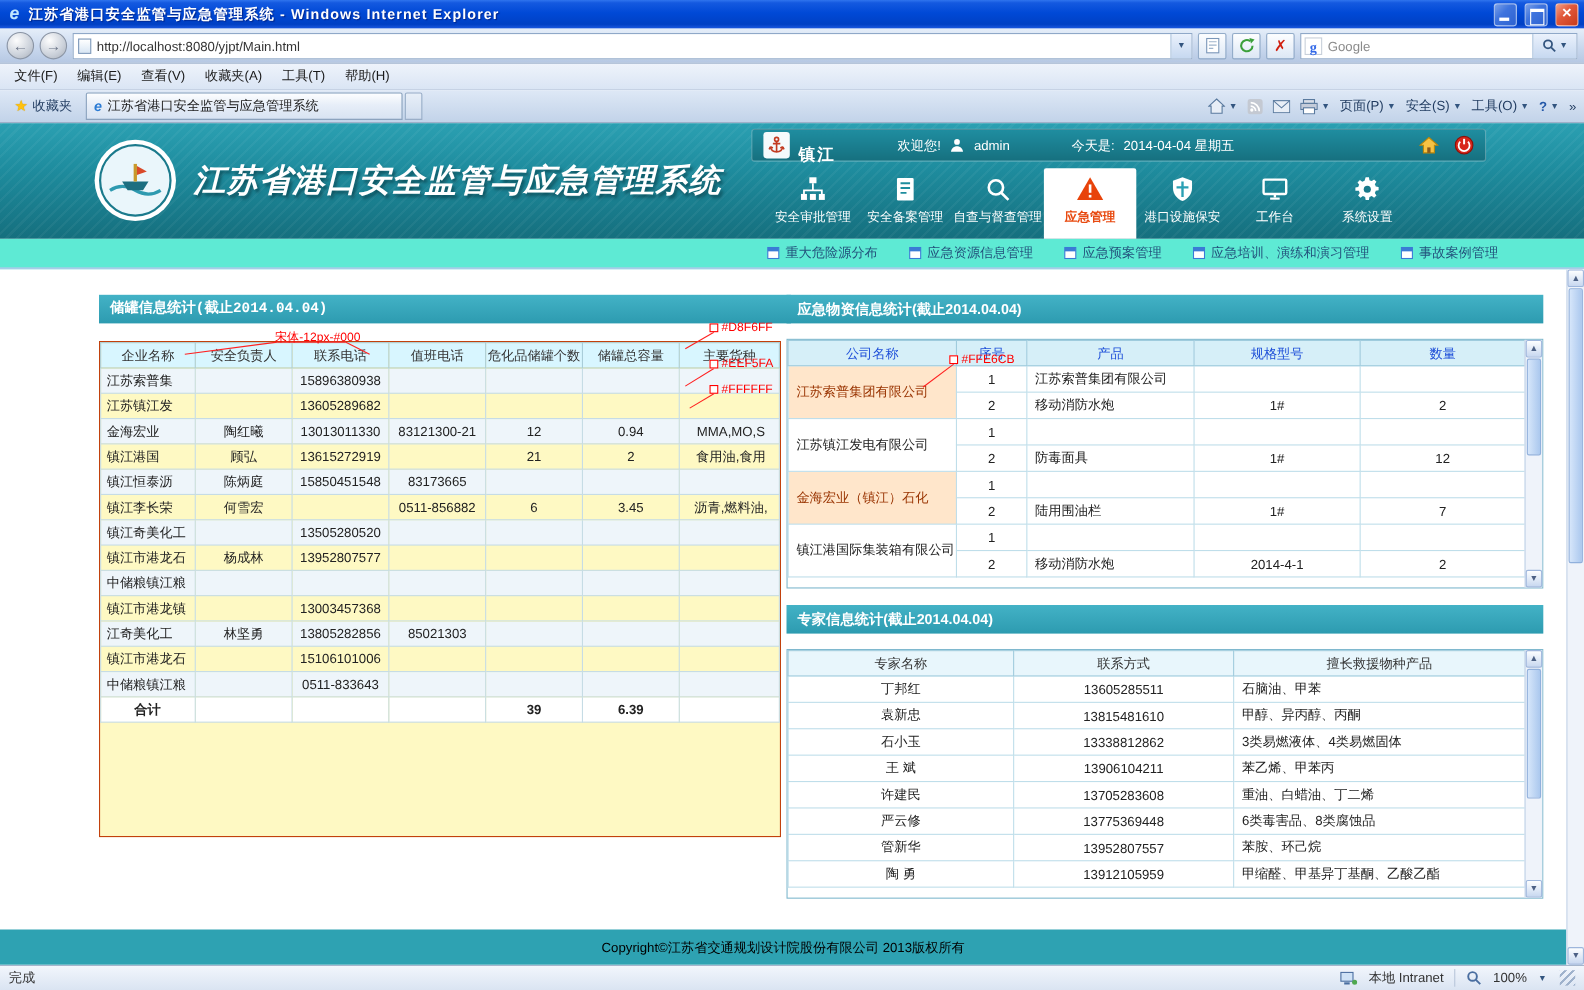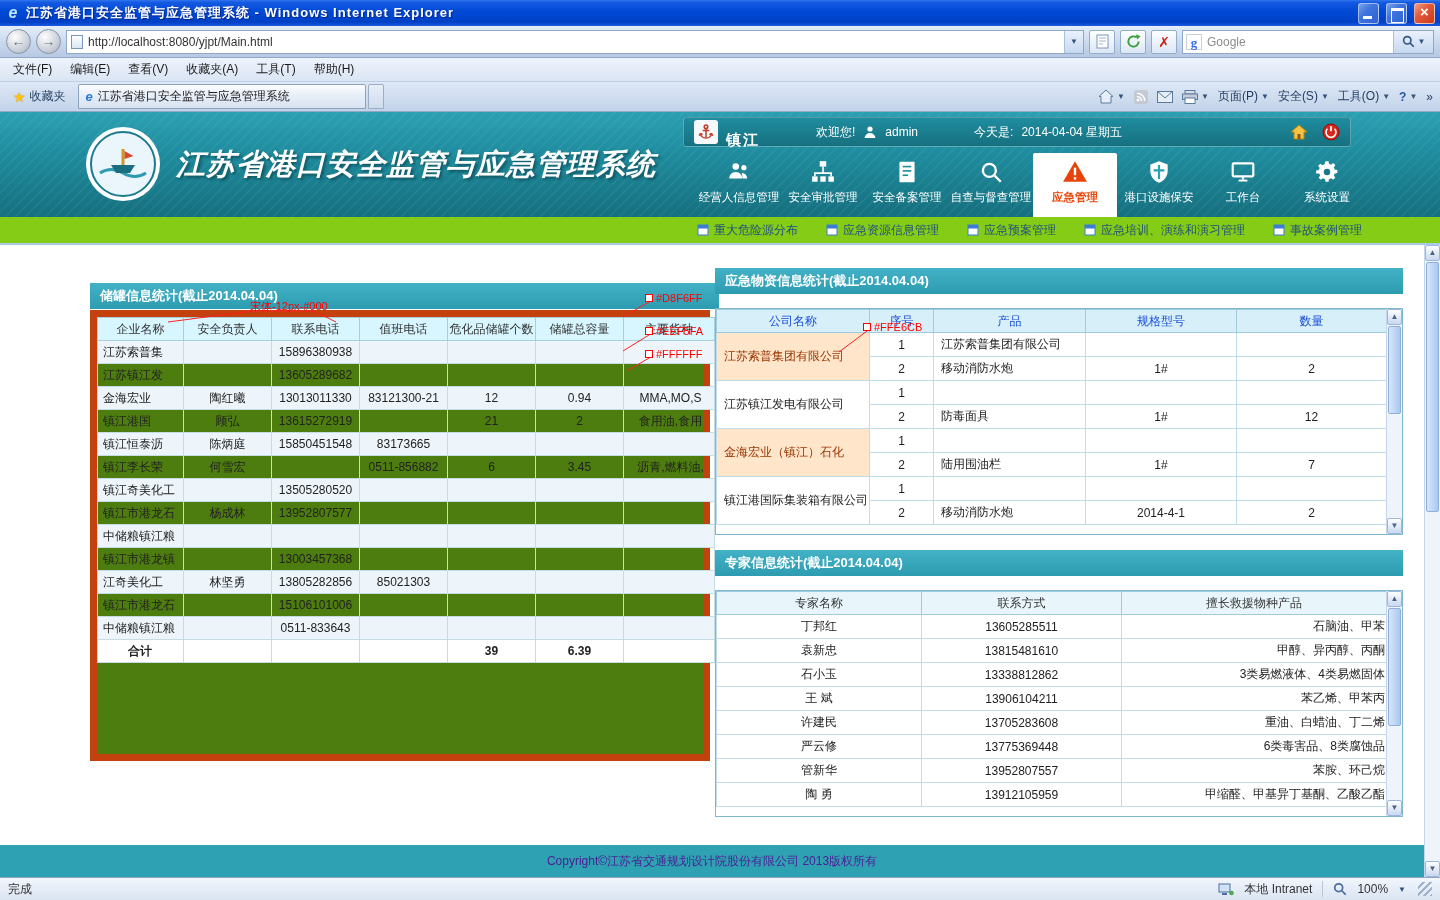--- a/index.html
+++ b/index.html
@@ -81,33 +81,33 @@
   .isgap{width:40px;}
   .isright{margin-left:auto;display:flex;align-items:center;gap:14px;}
   .mainnav{position:absolute;left:697px;bottom:0;display:flex;align-items:flex-end;}
   .navitem{width:84px;height:64px;display:flex;flex-direction:column;align-items:center;padding-top:4px;
     position:relative;}
   .navitem .nicon{height:30px;display:flex;align-items:center;justify-content:center;}
   .navlabel{font-size:11.5px;color:#fff;margin-top:3px;white-space:nowrap;}
   .navitem.active{background:#fff;border-radius:2px 2px 0 0;}
   .navitem.active .navlabel{color:#E8490F;font-weight:bold;}
 
-  .submenubar{height:28px;background:#84cc16;border-bottom:2px solid #A8CCE8;display:flex;align-items:center;
+  .submenubar{height:28px;background:#5eead4;border-bottom:2px solid #A8CCE8;display:flex;align-items:center;
     justify-content:flex-end;gap:28px;padding-right:78px;}
   .subitem{display:flex;align-items:center;gap:5px;font-size:12px;color:#23527C;white-space:nowrap;}
 
   
   .content{position:relative;height:632px;background:#fff;}
   .panel-hd{position:absolute;height:26px;line-height:26px;padding-left:10px;color:#fff;font-weight:bold;
     font-size:13px;background:linear-gradient(180deg,#43B2C6,#2D9BB0);}
-  #tank-hd{left:90px;top:38px;width:629px;}
+  #tank-hd{left:90px;top:23px;width:629px;font-family:Liberation Mono, monospace;}
   #sup-hd{left:715px;top:23px;width:688px;}
   #exp-hd{left:715px;top:305px;width:688px;}
 
-  .tank-box{position:absolute;left:90px;top:65px;width:620px;height:451px;border:7px solid #c2410c;background:#4d7c0f;}
+  .tank-box{position:absolute;left:90px;top:65px;width:620px;height:451px;border:1px solid #c2410c;background:#fef9c3;}
   table{border-collapse:collapse;table-layout:fixed;font-size:12px;color:#222;}
   .tank-box table{width:618px;}
   .tank-box th{background:#D8F6FF;border:1px solid #A9CDD9;height:23px;font-weight:normal;color:#333;
     overflow:hidden;white-space:nowrap;}
   .tank-box td{border:1px solid #C6DCE5;height:23px;text-align:center;overflow:hidden;white-space:nowrap;}
   .tank-box tbody tr:nth-child(odd) td{background:#EEF5FA;}
   .tank-box td.c0{text-align:left;padding-left:5px;}
   .tank-box td.c6{text-align:center;padding-left:4px;}
   .tank-box tr.total-row td{font-weight:bold;background:#fff;}
   .tank-box tr.total-row td.c0{text-align:center;padding-left:0;}
@@ -117,24 +117,24 @@
   .sup-wrap th{background:#D6EFF8;border:1px solid #9FCBDD;height:23px;font-weight:normal;color:#1d4ed8;}
   .sup-wrap td{border:1px solid #BFDEEA;height:24px;text-align:center;overflow:hidden;white-space:nowrap;}
   .sup-wrap td.company{text-align:left;padding-left:7px;white-space:normal;line-height:15px;}
   .sup-wrap td.company.hl{background:#FFE6CB;color:#993300;}
   .sup-wrap td.prod{text-align:left;padding-left:7px;}
 
   .exp-wrap{position:absolute;left:715px;top:345px;width:688px;height:227px;border:1px solid #7FB8CE;background:#fff;}
   .exp-wrap table{width:671px;}
   .exp-wrap th{background:#E8F6FC;border:1px solid #9FCBDD;height:23px;font-weight:normal;color:#333;}
   .exp-wrap td{border:1px solid #BFDEEA;height:24px;text-align:center;overflow:hidden;white-space:nowrap;}
-  .exp-wrap td.c2{text-align:right;padding-left:7px;}
+  .exp-wrap td.c2{text-align:left;padding-left:7px;}
 
   .appfooter{position:absolute;left:0;top:600px;width:1424px;height:32px;background:#2EA2B2;
-    color:#4c1d95;font-size:12px;text-align:center;line-height:32px;}
+    color:#000000;font-size:12px;text-align:center;line-height:32px;}
 
   
   .xpscroll{position:absolute;width:16px;display:flex;flex-direction:column;background:#EFF3FA;
     border-left:1px solid #C6D5E8;}
   .xpscroll .sb{height:16px;flex:none;background:linear-gradient(180deg,#FDFEFF,#C8D8F0);
     border:1px solid #9EB6DC;border-radius:2px;color:#4D6185;font-size:8px;line-height:14px;text-align:center;}
   .xpscroll .track{flex:1;position:relative;}
   .xpscroll .thumb{position:absolute;left:1px;width:13px;border:1px solid #90B0DC;border-radius:2px;
     background:linear-gradient(90deg,#D6E6FA,#ABC8EE);}
   #page-scroll{right:0;top:0;height:632px;}
@@ -304,31 +304,20 @@
           <circle cx="9" cy="9" r="8" fill="#D8261A" stroke="#8E1008"></circle>
           <rect x="8.1" y="3.2" width="1.8" height="5" fill="#fff"></rect>
           <path d="M5.5 5.8a5 5 0 1 0 7 0" fill="none" stroke="#fff" stroke-width="1.6"></path>
         </svg>
     </span>
   </div>
 
   <div class="mainnav">
     <div class="navitem">
       <span class="nicon">
-          <svg width="26" height="26" viewBox="0 0 24 24" fill="#fff">
-            <circle cx="9" cy="7" r="3"></circle>
-            <path d="M3 18c0-3.3 2.7-6 6-6s6 2.7 6 6z"></path>
-            <circle cx="16.5" cy="8" r="2.4"></circle>
-            <path d="M14.6 12.7c2.9.4 4.8 2.4 4.9 5.3h-4.2z"></path>
-          </svg>
-        </span>
-      <span class="navlabel">经营人信息管理</span>
-    </div>
-    <div class="navitem">
-      <span class="nicon">
           <svg width="26" height="26" viewBox="0 0 24 24">
             <g fill="#fff">
               <rect x="9" y="2" width="6" height="5"></rect>
               <rect x="2" y="16" width="5" height="5"></rect>
               <rect x="9.5" y="16" width="5" height="5"></rect>
               <rect x="17" y="16" width="5" height="5"></rect>
             </g>
             <path d="M12 7v6M4.5 16v-3h15v3" stroke="#fff" stroke-width="1.5" fill="none"></path>
           </svg>
         </span>

